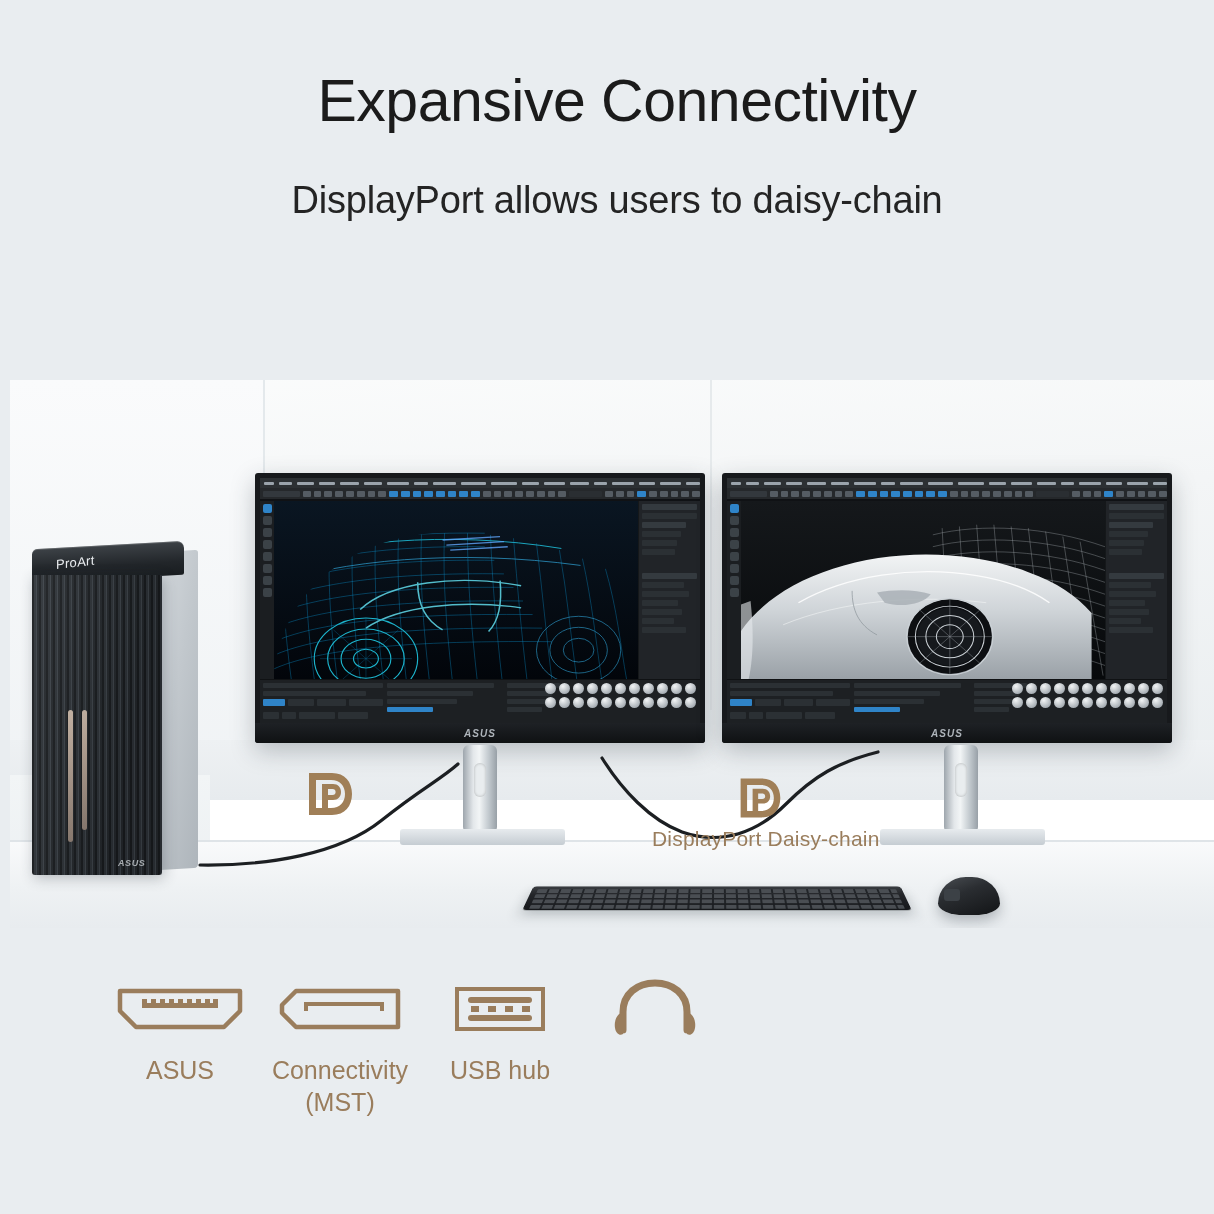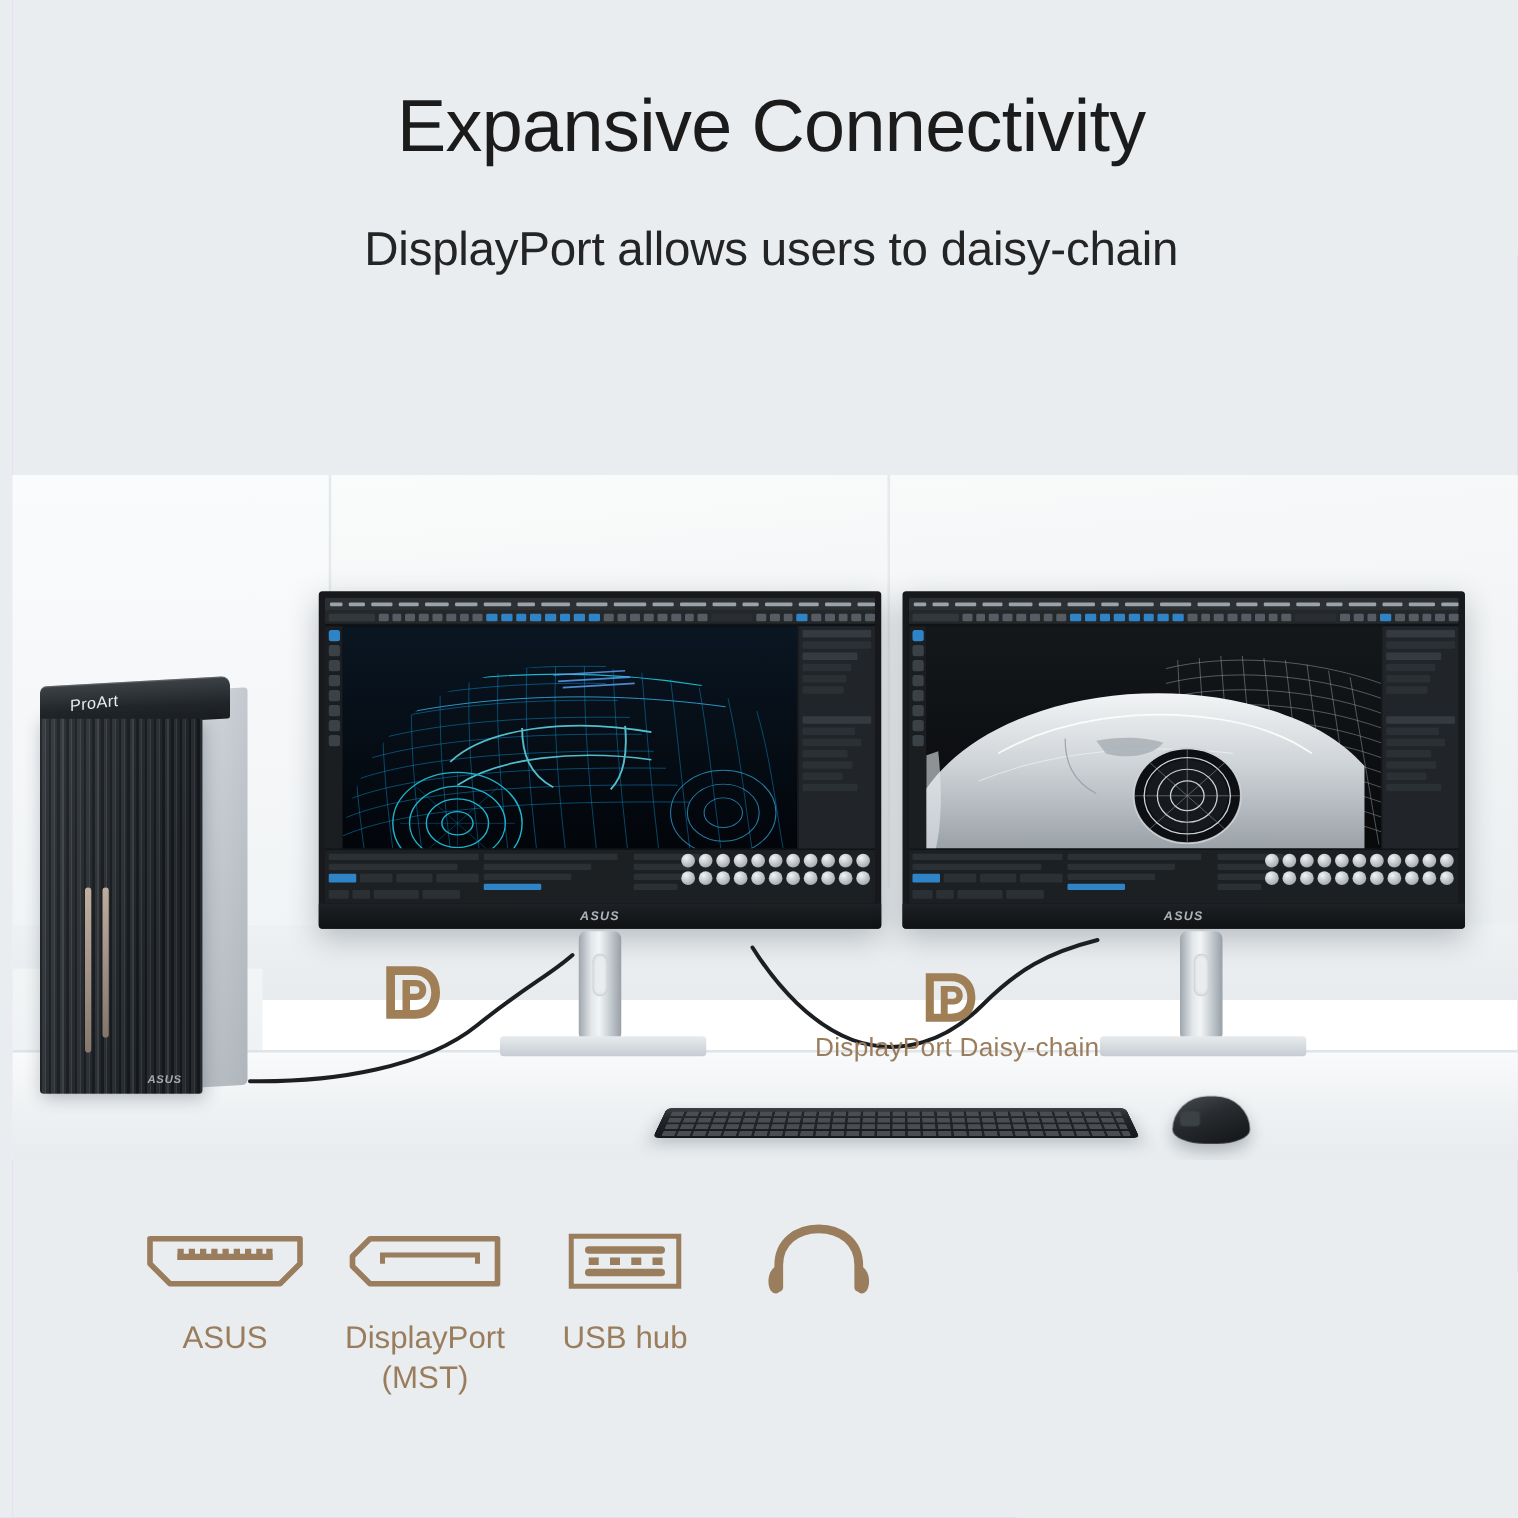--- a/index.html
+++ b/index.html
@@ -704,21 +704,21 @@
       </div>
 
 
       <div class="port" style="width:170px">
         <div class="port-icon">
           <svg width="124" height="48" viewBox="0 0 124 48">
             <path d="M18,6 L120,6 L120,42 L18,42 L4,28 L4,20 Z" fill="none" stroke="#9a7d5c" stroke-width="4.5" stroke-linejoin="round"></path>
             <path d="M28,26 L28,19 L104,19 L104,26" fill="none" stroke="#9a7d5c" stroke-width="4"></path>
           </svg>
         </div>
-        <div class="port-label">DisplayPort
+        <div class="port-label">Connectivity
 (MST)</div>
       </div>
 
 
       <div class="port" style="width:150px">
         <div class="port-icon">
           <svg width="92" height="48" viewBox="0 0 92 48">
             <rect x="3" y="4" width="86" height="40" fill="none" stroke="#9a7d5c" stroke-width="4"></rect>
             <rect x="14" y="12" width="64" height="6" rx="3" fill="#9a7d5c"></rect>
             <rect x="14" y="30" width="64" height="6" rx="3" fill="#9a7d5c"></rect>

